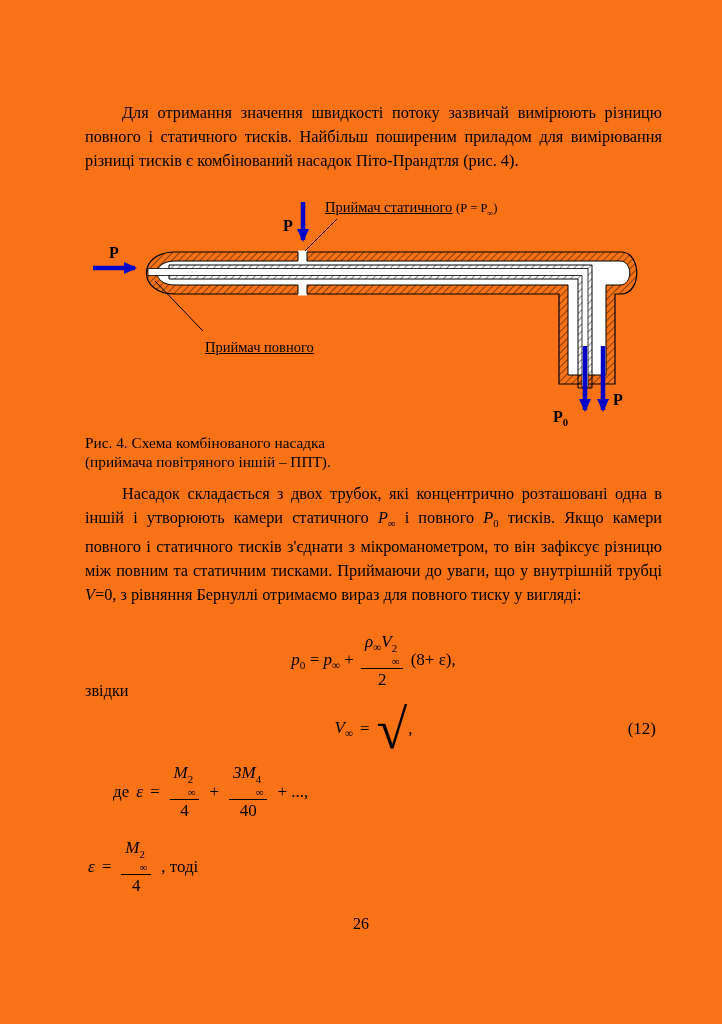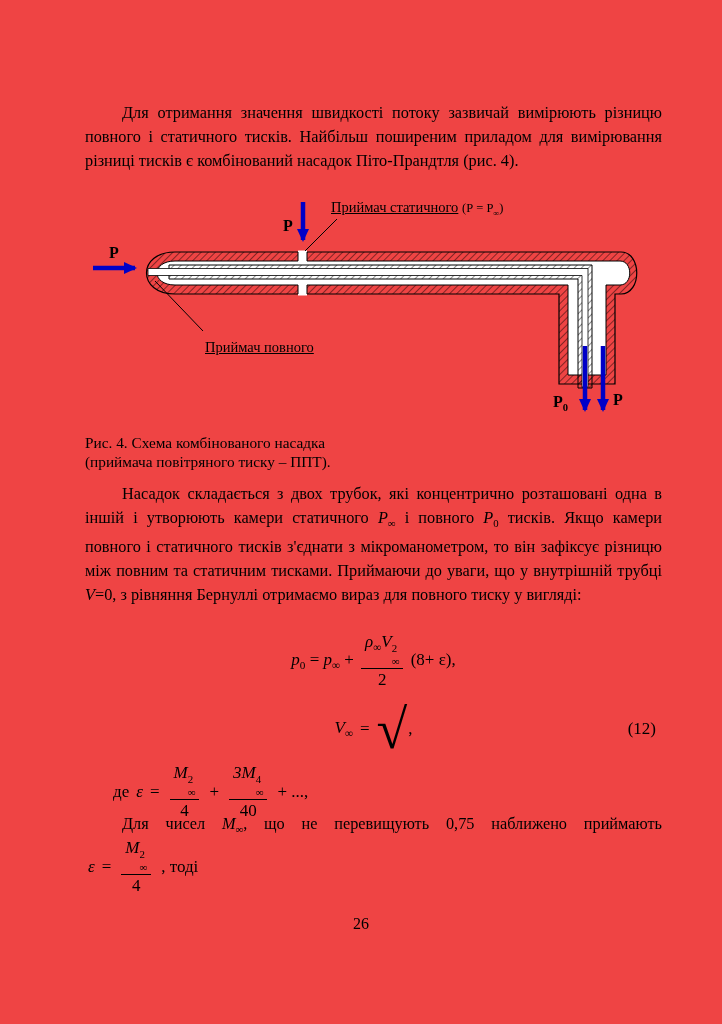--- a/index.html
+++ b/index.html
@@ -1,18 +1,18 @@
 <!DOCTYPE html>
 <html><head>
 <meta charset="utf-8">
 <style>
   * { box-sizing: border-box; }
   html, body { margin: 0; padding: 0; background: #ffffff; }
   .page {
-    position: relative; width: 722px; height: 1024px; background: #ef4444;
+    position: relative; width: 722px; height: 1024px; background: #f97316;
     color: #000; font-family: "Liberation Serif", serif; overflow: hidden;
   }
   .block { position: absolute; left: 85px; width: 577px; }
   .body-text { margin: 0; font-size: 16.3px; line-height: 24px; text-align: justify; }
   .indent { text-indent: 37px; }
   .force-justify { text-align: justify; text-align-last: justify; }
   .it { font-style: italic; }
   .nw { white-space: nowrap; }
   sub, sup { font-size: 66%; }
 
@@ -81,50 +81,51 @@
       <line x1="70" y1="83" x2="118" y2="133" stroke="#000" stroke-width="1"></line>
       <line class="arrow" x1="8" y1="70" x2="50" y2="70" stroke="#0000C8" stroke-width="4.5" marker-end="url(#ah)"></line>
       <line class="arrow" x1="218" y1="4" x2="218" y2="42" stroke="#0000C8" stroke-width="4.5" marker-end="url(#ah)"></line>
       <line class="arrow" x1="500" y1="148" x2="500" y2="212" stroke="#0000C8" stroke-width="4.5" marker-end="url(#ah)"></line>
       <line class="arrow" x1="518" y1="148" x2="518" y2="212" stroke="#0000C8" stroke-width="4.5" marker-end="url(#ah)"></line>
     </svg>
 
     <div class="fig-p" style="left:24px; top:46px;">Р</div>
     <div class="fig-p" style="left:198px; top:19px;">Р</div>
 
-    <div class="fig-label-row" style="left:246px; top:1px;">
+    <div class="fig-label-row" style="left:240px; top:1px;">
       <span class="u">Приймач статичного</span>
       <span class="fig-eq"><span>(Р = Р</span><sub>∞</sub><span>)</span></span>
     </div>
 
     <div class="fig-label u" style="left:120px; top:141px;">Приймач повного</div>
 
-    <div class="fig-p" style="left:468px; top:195px;"><span>Р</span><sub>0</sub></div>
+    <div class="fig-p" style="left:468px; top:210px;"><span>Р</span><sub>0</sub></div>
     <div class="fig-p" style="left:528px; top:193px;">Р</div>
   </div>
 
   <div class="caption">
     <div>Рис. 4. Схема комбінованого насадка</div>
-    <div>(приймача повітряного тиску – ППТ).</div>
+    <div>(приймача повітряного іншій – ППТ).</div>
   </div>
 
   <p class="body-text indent block" style="top:482px;"><span>Насадок складається з двох трубок, які концентрично розташовані одна в іншій і утворюють камери статичного </span><span class="nw"><span class="it">P</span><sub>∞</sub></span><span> і повного </span><span class="nw"><span class="it">P</span><sub>0</sub></span><span> тисків. Якщо камери повного і статичного тисків з'єднати з мікроманометром, то він зафіксує різницю між повним та статичним тисками. Приймаючи до уваги, що у внутрішній трубці </span><span class="it">V</span><span>=0, з рівняння Бернуллі отримаємо вираз для повного тиску у вигляді:</span></p>
 
   <div class="equation" style="top:632px;">
     <span class="nw"><span class="it">p</span><sub>0</sub></span>
     <span>=</span>
     <span class="nw"><span class="it">p</span><sub>∞</sub></span>
     <span>+</span>
     <span class="frac"><span class="num"><span class="it">ρ</span><sub>∞</sub><span class="it">V</span><span class="supsub">
             <span>2</span>
             <span>∞</span>
           </span></span><span class="den">2</span></span>
     <span>(8+ ε),</span>
   </div>
 
+  <p class="body-text block" style="top:679px;">звідки</p>
 
   <div class="equation eq-flex" style="top:700px; height:58px;">
     <span class="nw"><span class="it">V</span><sub>∞</sub></span>
     <span>=</span>
     <span class="sqrt">
       <span class="radical">√</span>
     </span>
     <span>,</span>
     <span class="eq-number">(12)</span>
   </div>
@@ -144,21 +145,20 @@
     <span class="frac">
         <span class="num"><span class="it">3M</span><span class="supsub">
             <span>4</span>
             <span>∞</span>
           </span></span>
         <span class="den">40</span>
       </span>
     <span>+ ...,</span>
   </div>
 
-  <p class="body-text indent force-justify block" style="top:812px;"><span>Для чисел </span><span class="nw"><span class="it">M</span><sub>∞</sub></span><span>, що не перевищують 0,75 наближено приймають</span></p>
 
   <div class="eq-left" style="top:838px; padding-left:3px;">
     <span class="it">ε</span>
     <span>=</span>
     <span class="frac">
         <span class="num"><span class="it">M</span><span class="supsub">
             <span>2</span>
             <span>∞</span>
           </span></span>
         <span class="den">4</span>

